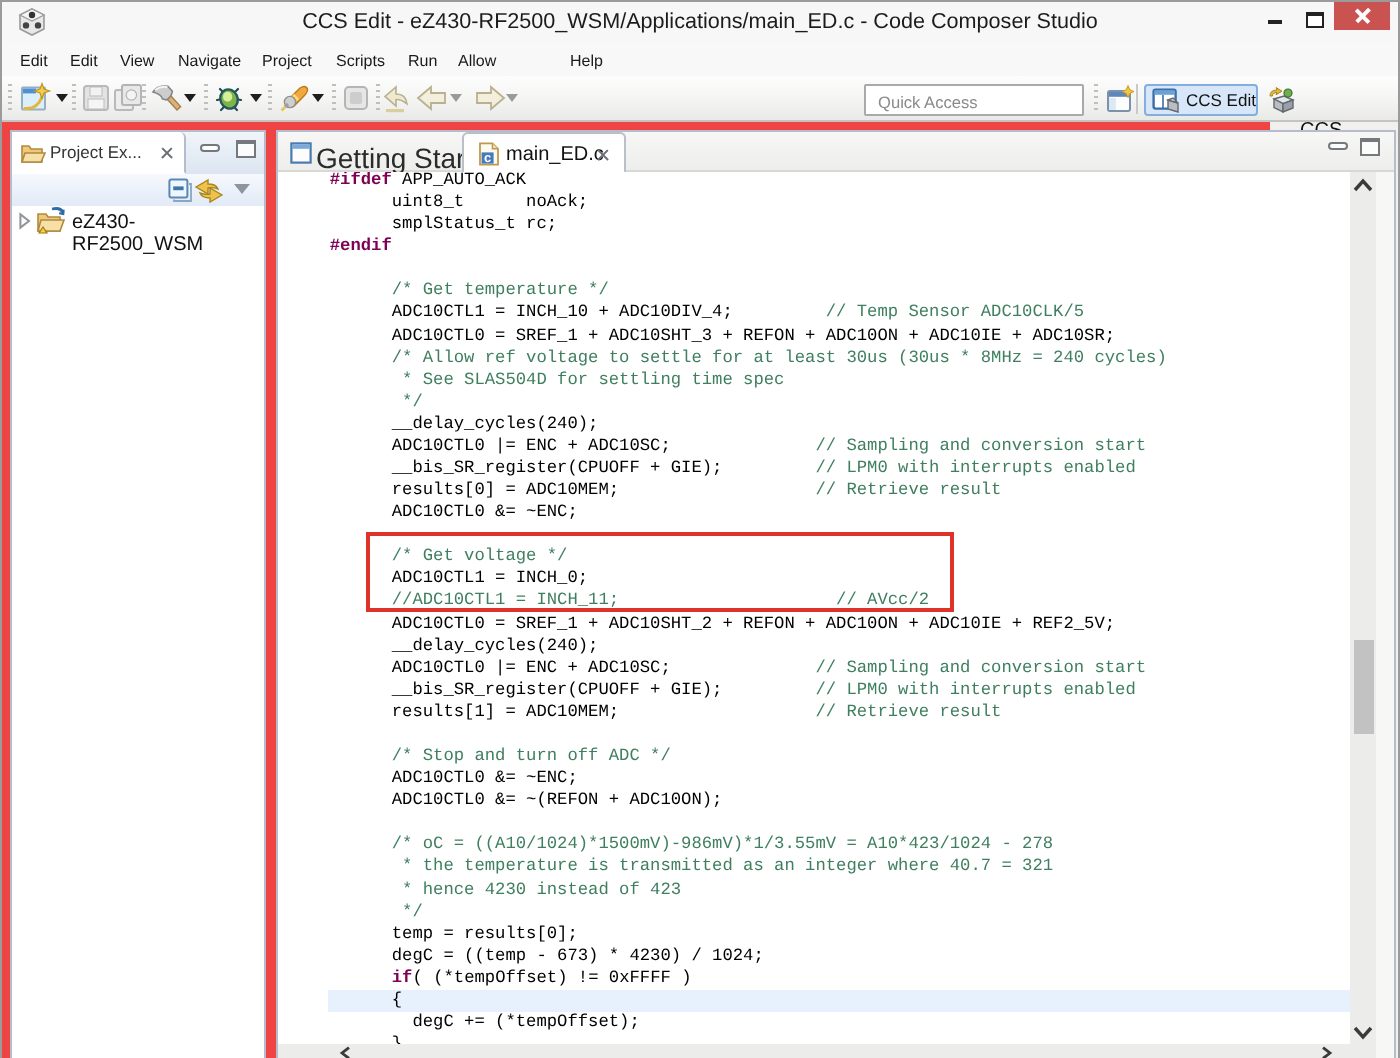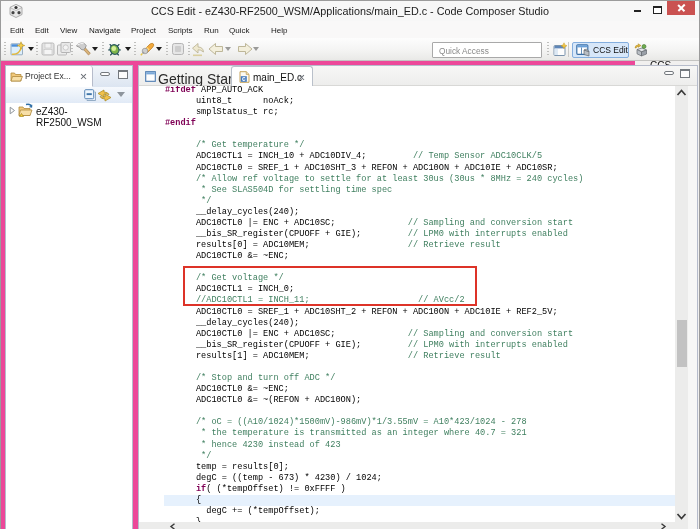--- a/index.html
+++ b/index.html
@@ -20,21 +20,21 @@
 #menu { position:absolute; left:0; top:20px; width:698px; height:17px; background:#f9f8f8; font-size:8px; color:#1a1a1a; }
 #menu span { position:absolute; top:5px; }
 
 #toolbar { position:absolute; left:0; top:37px; width:698px; height:23px; background:linear-gradient(#fdfdfd 0%,#f4f4f3 55%,#e9e9e7 100%); border-bottom:1px solid #c4c4c2; }
 .handle { position:absolute; top:4px; height:15px; width:2px; background:repeating-linear-gradient(#bfbfbd 0 1.2px, rgba(0,0,0,0) 1.2px 3px); }
 .dd { position:absolute; width:0; height:0; border-left:3.7px solid transparent; border-right:3.7px solid transparent; border-top:4.4px solid #1e1e1e; top:9px; }
 #qa { position:absolute; left:431px; top:3.5px; width:110px; height:16px; background:#fff; border:1px solid #a9a9a9; border-radius:1px; }
 #qa span { position:absolute; left:6px; top:3.5px; font-size:8.3px; color:#8a8a8a; }
 #ccsedit { position:absolute; left:571px; top:4px; width:57px; height:16px; background:#d7e7f9; border:1px solid #84aede; border-radius:2px; }
 
-#main { position:absolute; left:0; top:60px; width:634px; bottom:0; background:#ec4899;padding-left:33px; }
+#main { position:absolute; left:0; top:60px; width:634px; bottom:0; background:#ef4444;padding-left:33px; }
 
 #lpanel { position:absolute; left:4px; top:4px; width:128px; bottom:0; background:#fff; border:1px solid #b6bccb; border-bottom:none; }
 #lphead { position:absolute; left:0; top:0; right:0; height:21px; background:linear-gradient(#f1f5fa,#dce5f1); }
 #lptab { position:absolute; left:0; top:0; width:87px; height:21px; background:#fff; border-right:1px solid #b6bccb; border-bottom:1px solid #fff; border-top-right-radius:3px; }
 #lptab .txt { position:absolute; left:19px; top:5px; font-size:8.5px; color:#333; }
 #lprow2 { position:absolute; left:0; top:21px; right:0; height:16px; background:linear-gradient(#f6f9fd,#e1eaf6); }
 #lptree { position:absolute; left:0; top:37px; right:0; bottom:0; background:#fff; }
 #treetext { position:absolute; left:30px; top:2.5px; font-size:10px; color:#111; }
 .pillmin { position:absolute; border:1.3px solid #74797e; border-radius:3px; background:#fcfcfc; }
 
@@ -81,22 +81,22 @@
       </div>
   </div>
   <div id="menu">
     <span style="left:9px">Edit</span>
       <span style="left:34px">Edit</span>
       <span style="left:59px">View</span>
       <span style="left:88px">Navigate</span>
       <span style="left:130px">Project</span>
       <span style="left:167px">Scripts</span>
       <span style="left:203px">Run</span>
-      <span style="left:228px">Quick</span>
-      <span style="left:270px">Help</span>
+      <span style="left:228px">Allow</span>
+      <span style="left:284px">Help</span>
   </div>
   <div id="toolbar">
     <div class="handle" style="left:3px"></div>
 
     <svg width="16" height="16" style="left:9px;top:3px" viewBox="0 0 16 16">
       <rect x="1" y="2.8" width="11.5" height="11" rx="0.5" fill="#ddeefb" stroke="#98aec2" stroke-width="1"></rect>
       <rect x="1.5" y="3.3" width="6.5" height="2.4" fill="#4d8fd8"></rect>
       <path d="M2.5 13.2 Q8.5 13.8 11 7.5" stroke="#e3b83a" stroke-width="1.5" fill="none" stroke-linecap="round"></path>
       <path d="M11 0.8 L12 3.5 L14.8 4.5 L12 5.5 L11 8.2 L10 5.5 L7.2 4.5 L10 3.5 Z" fill="#f5ce4a" stroke="#bd9420" stroke-width="0.6"></path>
     </svg>

